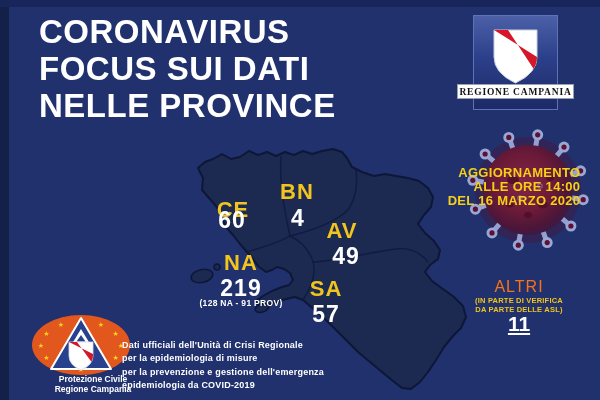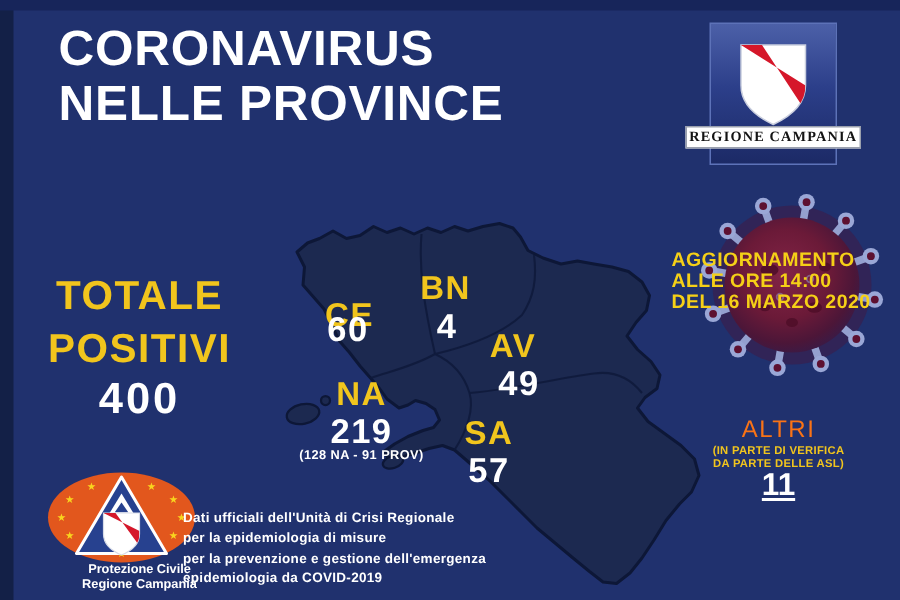--- a/index.html
+++ b/index.html
@@ -31,21 +31,21 @@
   .region-logo-square{position:absolute;left:473px;top:15px;width:85px;height:95px;
       background:linear-gradient(180deg,#4c60a8 0%,#2c3f8a 45%,#1c2a66 100%);
       border:1px solid #5d72b8;box-sizing:border-box;}
   .region-logo-banner{position:absolute;left:457px;top:84px;width:117px;height:15px;background:#ffffff;
       border:1px solid #9aa0ad;box-sizing:border-box;display:flex;align-items:center;justify-content:center;}
   .region-logo-banner span{font-family:"Liberation Serif","DejaVu Serif",serif;font-size:9.5px;font-weight:700;
       color:#131313;letter-spacing:0.8px;white-space:nowrap;}
 
   .virus-svg{position:absolute;left:458px;top:120px;}
 
-  .update-block{position:absolute;left:514px;top:166px;transform:translateX(-50%);text-align:left;
+  .update-block{position:absolute;left:514px;top:166px;transform:translateX(-50%);text-align:right;
       color:#f5d017;font-size:13px;line-height:14px;font-weight:900;letter-spacing:0.3px;white-space:nowrap;}
 
   .altri-label{position:absolute;left:519px;top:287px;transform:translate(-50%,-50%);
       color:#f97316;font-size:16px;font-weight:400;letter-spacing:1px;white-space:nowrap;}
   .altri-note{position:absolute;left:519px;top:305px;transform:translate(-50%,-50%);text-align:center;
       color:#f1c51d;font-size:7.5px;line-height:8.5px;font-weight:800;letter-spacing:0.2px;white-space:nowrap;}
   .altri-value{position:absolute;left:519px;top:324px;transform:translate(-50%,-50%);
       color:#ffffff;font-size:21px;font-weight:900;white-space:nowrap;text-decoration:underline;}
 
   .pc-logo-svg{position:absolute;left:26px;top:312px;}
@@ -83,28 +83,24 @@
     </g>
     <g fill="#1c2950" stroke="#0d1737" stroke-width="1.5">
       <ellipse cx="202" cy="276" rx="11" ry="6.5" transform="rotate(-12 202 276)"></ellipse>
       <circle cx="217" cy="267" r="3"></circle>
       <ellipse cx="262" cy="308" rx="7" ry="4" transform="rotate(-18 262 308)"></ellipse>
     </g>
   </svg>
 
   <div class="title">
     <div>CORONAVIRUS</div>
+    <div>FOCUS SUI DATI</div>
     <div>NELLE PROVINCE</div>
   </div>
 
-  <div class="totals">
-    <div class="tlabel">TOTALE</div>
-    <div class="tlabel">POSITIVI</div>
-    <div class="tvalue">400</div>
-  </div>
 
   <div class="plabel" style="left:233px;top:194px;margin-top:16px;">CE</div>
   <div class="pvalue" style="left:232px;top:220px;">60</div>
 
   <div class="plabel" style="left:297px;top:192px;">BN</div>
   <div class="pvalue" style="left:298px;top:218px;">4</div>
 
   <div class="plabel" style="left:342px;top:231px;">AV</div>
   <div class="pvalue" style="left:346px;top:256px;">49</div>
 

